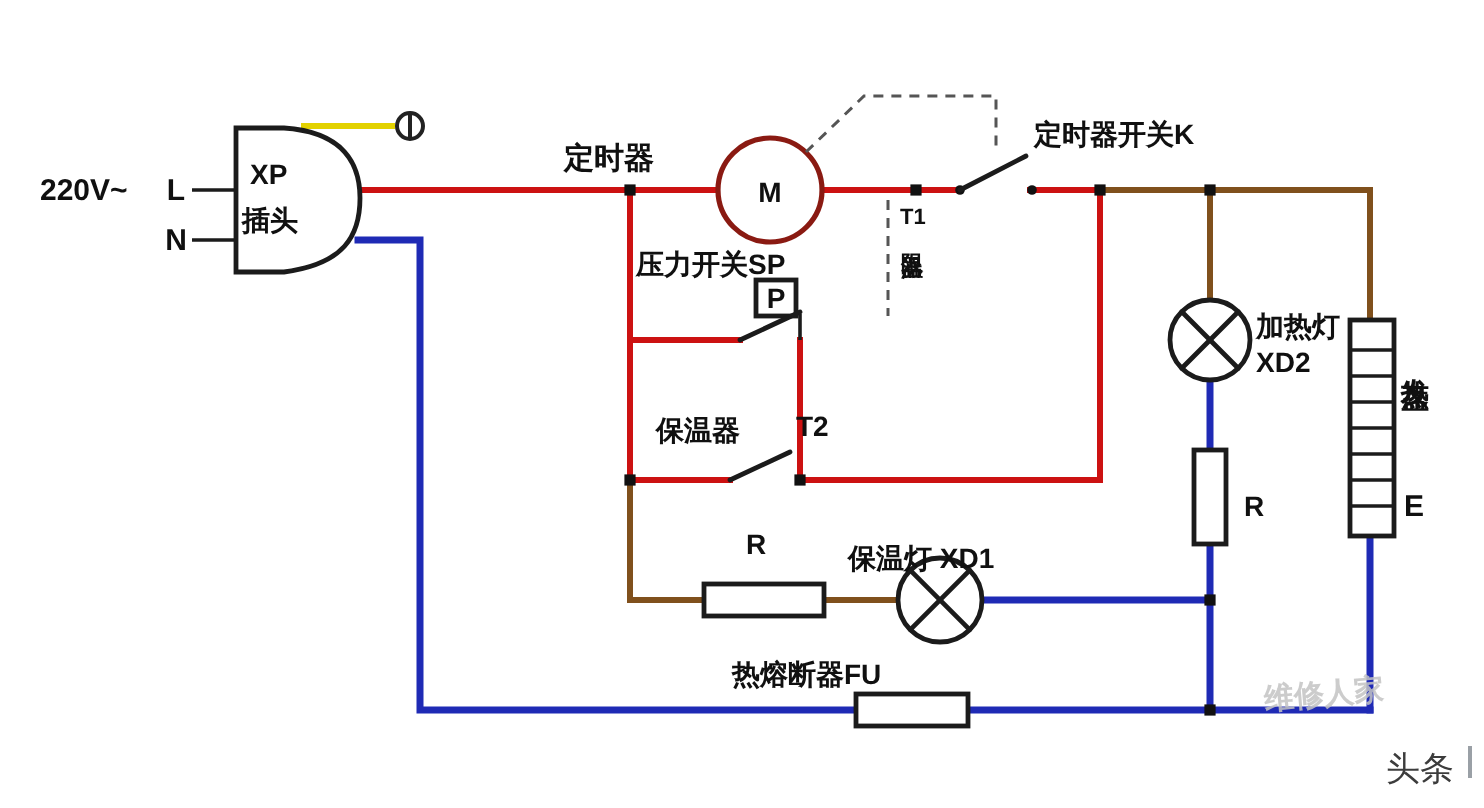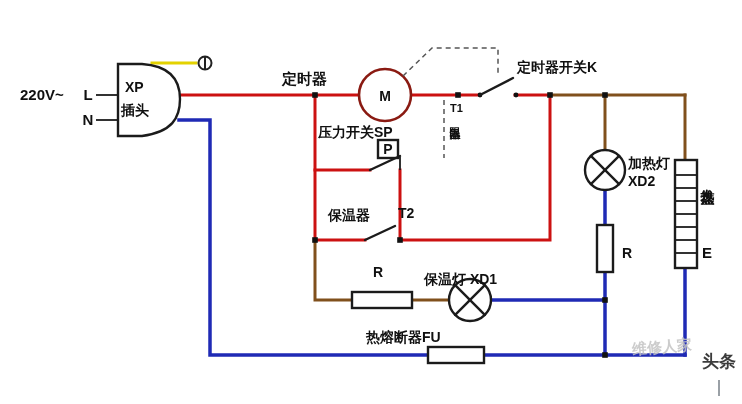--- a/index.html
+++ b/index.html
@@ -15,22 +15,22 @@
   .blkline{stroke:#1b1b1b;stroke-width:2.4;fill:none;stroke-linecap:round;}
   .thin{stroke:#1b1b1b;stroke-width:1.8;fill:none;}
   .dash{stroke:#555;stroke-width:1.5;stroke-dasharray:5 4;fill:none;}
   .lbl{font-family:"Liberation Sans",sans-serif;font-weight:bold;font-size:14px;fill:#101010;}
   .lbl15{font-size:15px;}
   .lbl11{font-size:11px;}
   .vtext{writing-mode:tb;letter-spacing:1px;}
   .dot{fill:#111;}
   #wm-faint{position:absolute;left:632px;top:338px;color:#c4c4c4;font-weight:bold;
             font-size:15px;transform:rotate(-5deg);opacity:.85;}
-  #wm-brand{position:absolute;right:6px;bottom:8px;display:flex;align-items:center;gap:7px;
-            color:#3c3c3c;font-weight:bold;font-size:17px;text-shadow:0 0 2px #fff;flex-direction:column;}
+  #wm-brand{position:absolute;right:6px;bottom:8px;display:flex;align-items:flex-start;gap:7px;
+            color:#3c3c3c;font-weight:normal;font-size:17px;text-shadow:0 0 2px #fff;}
   #wm-brand .div{width:2px;height:16px;background:#9aa0a6;}
 </style>
 </head>
 <body>
 
 <div id="stage">
   <svg width="742" height="404" viewBox="0 0 742 404">
 
     <g>
       <polyline class="wire earth" points="152,63 196,63"></polyline>

